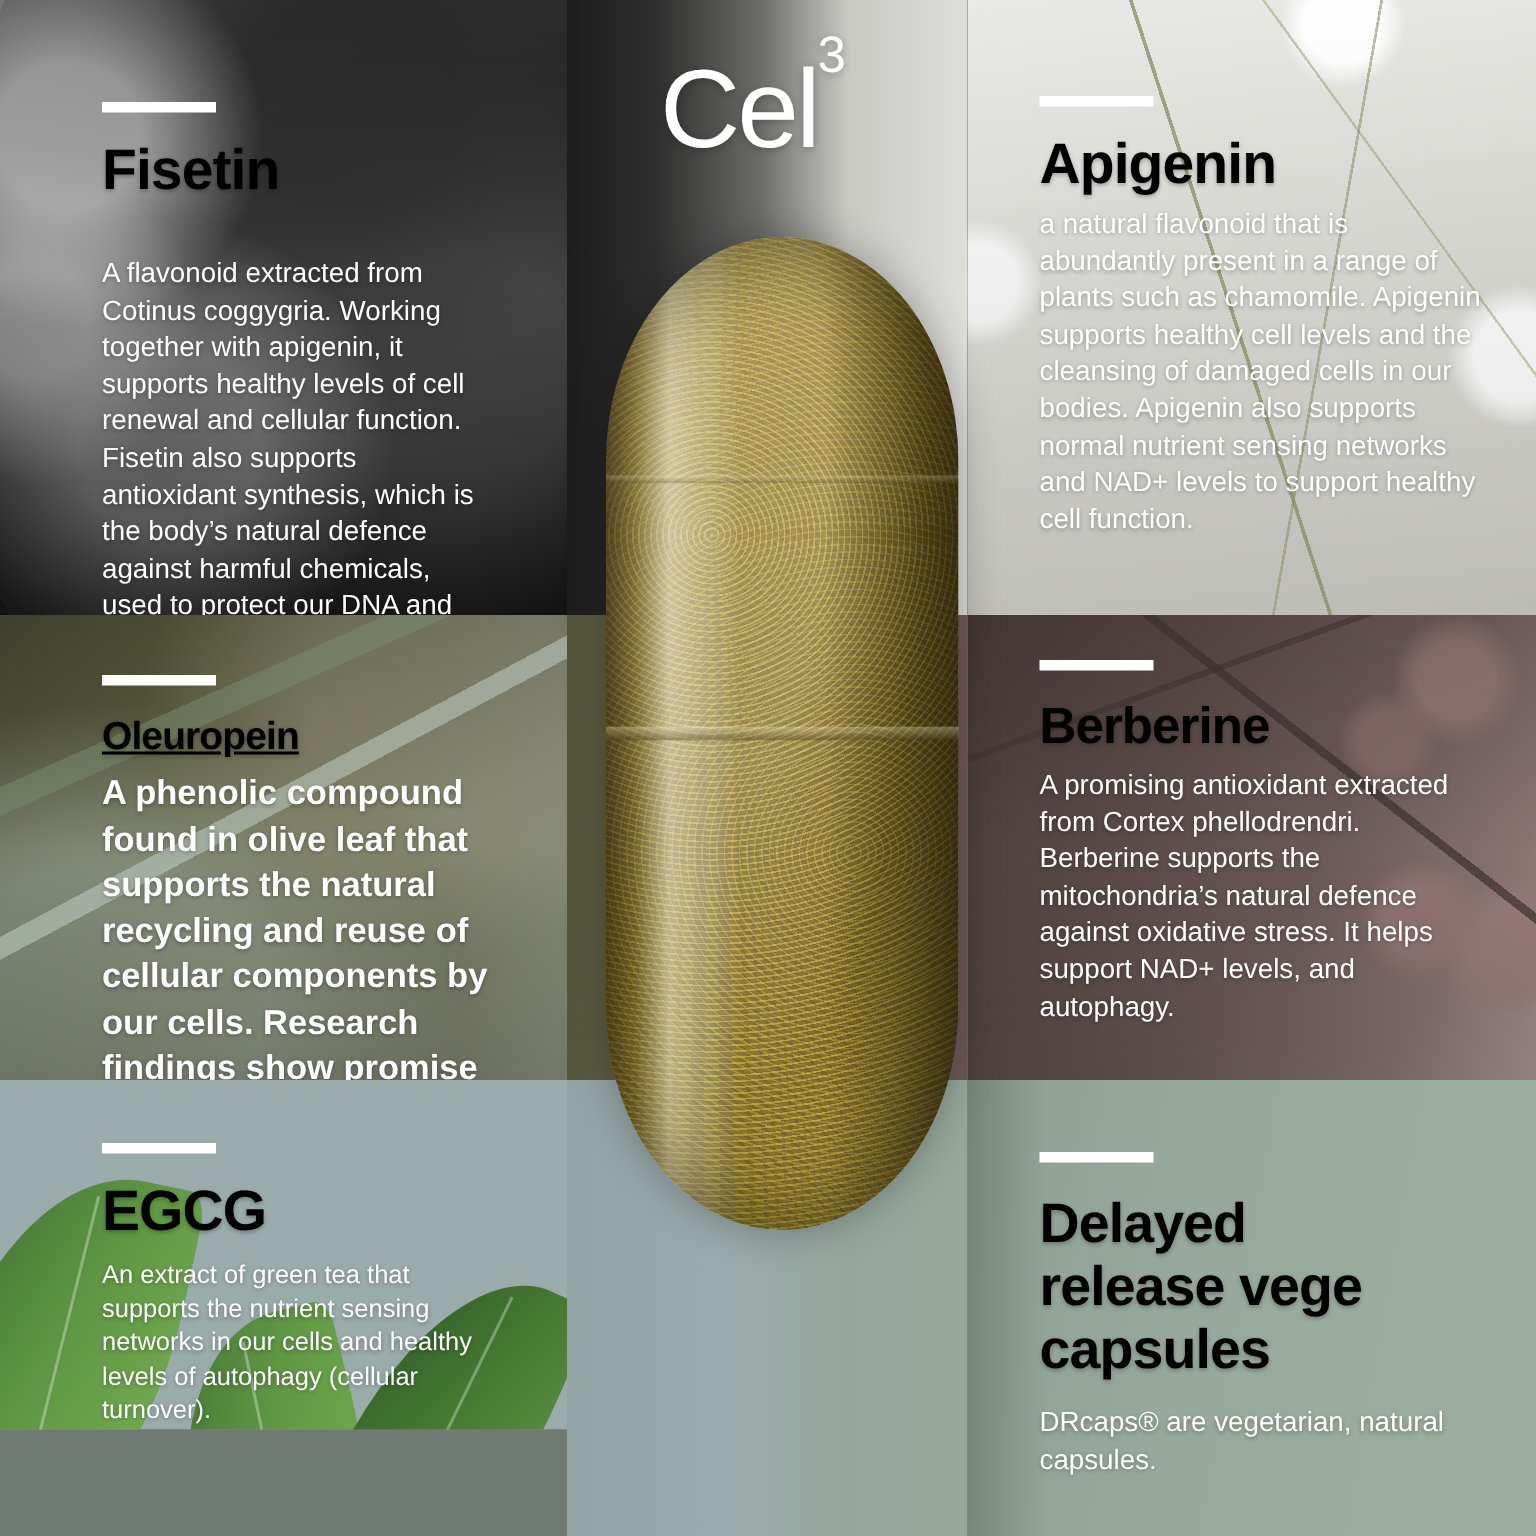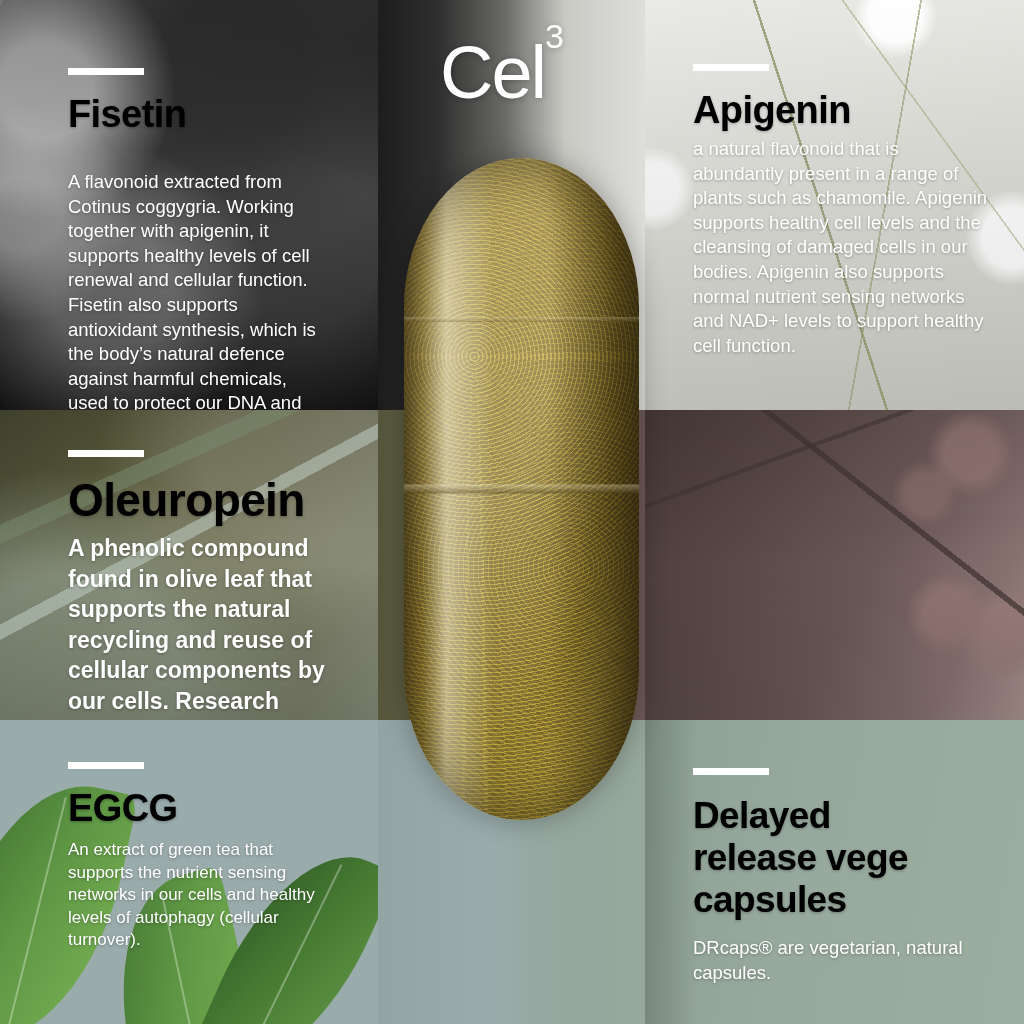--- a/index.html
+++ b/index.html
@@ -293,30 +293,35 @@
       <div class="accent-bar"></div>
       <h2 class="heading" style="font-size:38px;margin-bottom:8px;">Apigenin</h2>
       <p class="body" style="font-size:18.5px;"> a natural flavonoid that is abundantly present in a range of plants such as chamomile. Apigenin supports healthy cell levels and the cleansing of damaged cells in our bodies. Apigenin also supports normal nutrient sensing networks and NAD+ levels to support healthy cell function.</p>
     </div>
   </div>
 
   <div class="panel" style="left:0;top:410px;width:378px;height:310px;">
     <div class="bg bg-oleuropein"></div>
     <div class="pad" style="padding:40px 40px 0 68px;">
       <div class="accent-bar"></div>
-      <h2 class="heading" style="font-size:46px;margin-bottom:10px;">Oleuropein</h2>
+      <h2 class="heading" style="font-size:26px;margin-bottom:10px;text-decoration:underline;">Oleuropein</h2>
       <p class="body" style="font-size:23px;font-weight:bold;">A phenolic compound found in olive leaf that supports the natural recycling and reuse of cellular components by our cells. Research findings show promise with regards to oleuropein and autophagy.</p>
     </div>
   </div>
 
   <div class="panel" style="left:645px;top:410px;width:379px;height:310px;">
     <div class="bg bg-berberine"></div>
-  </div>
-
-  <div class="panel" style="left:0;top:720px;width:378px;height:304px;">
+    <div class="pad" style="padding:30px 40px 0 48px;">
+      <div class="accent-bar"></div>
+      <h2 class="heading" style="font-size:34px;margin-bottom:10px;">Berberine</h2>
+      <p class="body" style="font-size:18.5px;">A promising antioxidant extracted from Cortex phellodrendri. Berberine supports the mitochondria’s natural defence against oxidative stress. It helps support NAD+ levels, and autophagy.</p>
+    </div>
+  </div>
+
+  <div class="panel" style="left:0;top:720px;width:378px;height:233px;">
     <div class="bg bg-egcg"></div>
     <div class="leaf" style="left:-38px;top:58px;width:150px;height:270px;transform:rotate(12deg);"></div>
     <div class="leaf" style="left:118px;top:158px;width:130px;height:230px;transform:rotate(-14deg);"></div>
     <div class="leaf" style="left:236px;top:120px;width:118px;height:240px;transform:rotate(24deg);background:linear-gradient(110deg,#2f5a26 0%,#487c33 50%,#63994a 100%);"></div>
     <div class="pad" style="padding:42px 40px 0 68px;">
       <div class="accent-bar"></div>
       <h2 class="heading" style="font-size:38px;margin-bottom:12px;">EGCG</h2>
       <p class="body" style="font-size:17px;">An extract of green tea that supports the nutrient sensing networks in our cells and healthy levels of autophagy (cellular turnover).</p>
     </div>
   </div>

